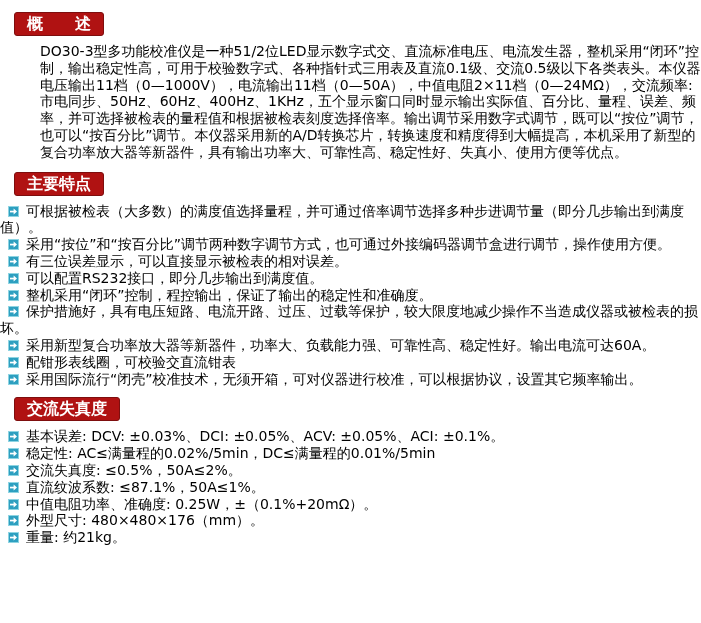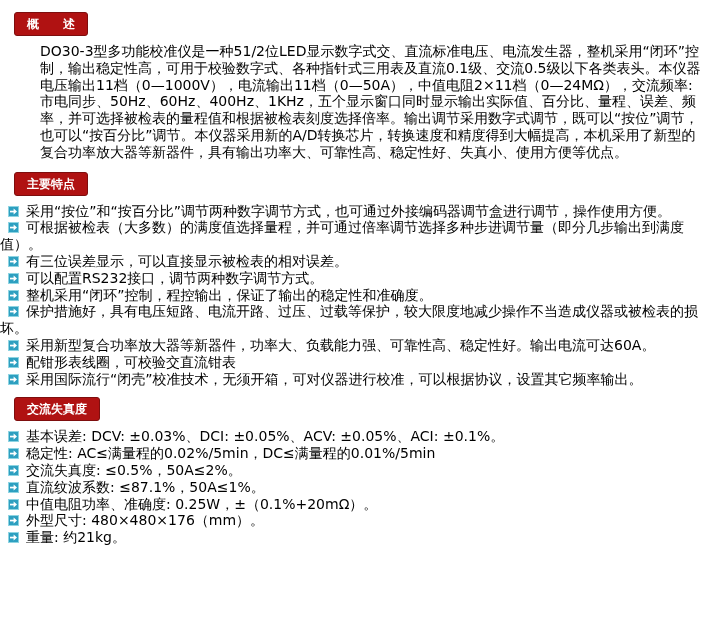--- a/index.html
+++ b/index.html
@@ -10,21 +10,21 @@
   }
   .page{padding-top:12px;}
   .badge{
     display:inline-block;
     margin:0 0 7px 14px;
     background:#B01212;
     border:1px solid #7E0E0E;
     border-radius:3px;
     color:#fff;
     font-weight:bold;
-    font-size:12px;
+    font-size:16px;
     line-height:16px;
     padding:3px 12px;
     white-space:pre;
   }
   .badge.params{margin-top:4px;}
   .badge.features{margin-top:4px;}
   .body-text{
     margin:0 0 7px 0;
     text-align:left;
     word-break:break-all;
@@ -56,51 +56,51 @@
 
   <div class="list">
 
       <div class="list-item">
         <span class="bullet-icon">
           <svg width="11" height="11" viewBox="0 0 11 11" xmlns="http://www.w3.org/2000/svg">
             <rect x="0.5" y="0.5" width="10" height="10" fill="#2D9FC0" stroke="#8ED4E2"></rect>
             <rect x="2" y="4.7" width="4.5" height="1.7" fill="#ffffff"></rect>
             <path d="M5.6 2.4 L9 5.5 L5.6 8.6 Z" fill="#ffffff"></path>
           </svg>
+        </span><span>可根据被检表（大多数）的满度值选择量程，并可通过倍率调节选择多种步进调节量（即分几步输出到满度值）。</span>
+      </div>
+
+      <div class="list-item">
+        <span class="bullet-icon">
+          <svg width="11" height="11" viewBox="0 0 11 11" xmlns="http://www.w3.org/2000/svg">
+            <rect x="0.5" y="0.5" width="10" height="10" fill="#2D9FC0" stroke="#8ED4E2"></rect>
+            <rect x="2" y="4.7" width="4.5" height="1.7" fill="#ffffff"></rect>
+            <path d="M5.6 2.4 L9 5.5 L5.6 8.6 Z" fill="#ffffff"></path>
+          </svg>
         </span><span>采用“按位”和“按百分比”调节两种数字调节方式，也可通过外接编码器调节盒进行调节，操作使用方便。</span>
       </div>
 
       <div class="list-item">
         <span class="bullet-icon">
           <svg width="11" height="11" viewBox="0 0 11 11" xmlns="http://www.w3.org/2000/svg">
             <rect x="0.5" y="0.5" width="10" height="10" fill="#2D9FC0" stroke="#8ED4E2"></rect>
             <rect x="2" y="4.7" width="4.5" height="1.7" fill="#ffffff"></rect>
             <path d="M5.6 2.4 L9 5.5 L5.6 8.6 Z" fill="#ffffff"></path>
           </svg>
-        </span><span>可根据被检表（大多数）的满度值选择量程，并可通过倍率调节选择多种步进调节量（即分几步输出到满度值）。</span>
-      </div>
-
-      <div class="list-item">
-        <span class="bullet-icon">
-          <svg width="11" height="11" viewBox="0 0 11 11" xmlns="http://www.w3.org/2000/svg">
-            <rect x="0.5" y="0.5" width="10" height="10" fill="#2D9FC0" stroke="#8ED4E2"></rect>
-            <rect x="2" y="4.7" width="4.5" height="1.7" fill="#ffffff"></rect>
-            <path d="M5.6 2.4 L9 5.5 L5.6 8.6 Z" fill="#ffffff"></path>
-          </svg>
         </span><span>有三位误差显示，可以直接显示被检表的相对误差。</span>
       </div>
 
       <div class="list-item">
         <span class="bullet-icon">
           <svg width="11" height="11" viewBox="0 0 11 11" xmlns="http://www.w3.org/2000/svg">
             <rect x="0.5" y="0.5" width="10" height="10" fill="#2D9FC0" stroke="#8ED4E2"></rect>
             <rect x="2" y="4.7" width="4.5" height="1.7" fill="#ffffff"></rect>
             <path d="M5.6 2.4 L9 5.5 L5.6 8.6 Z" fill="#ffffff"></path>
           </svg>
-        </span><span>可以配置RS232接口，调节两种数字调节方式。</span>
+        </span><span>可以配置RS232接口，即分几步输出到满度值。</span>
       </div>
 
       <div class="list-item">
         <span class="bullet-icon">
           <svg width="11" height="11" viewBox="0 0 11 11" xmlns="http://www.w3.org/2000/svg">
             <rect x="0.5" y="0.5" width="10" height="10" fill="#2D9FC0" stroke="#8ED4E2"></rect>
             <rect x="2" y="4.7" width="4.5" height="1.7" fill="#ffffff"></rect>
             <path d="M5.6 2.4 L9 5.5 L5.6 8.6 Z" fill="#ffffff"></path>
           </svg>
         </span><span>整机采用“闭环”控制，程控输出，保证了输出的稳定性和准确度。</span>

